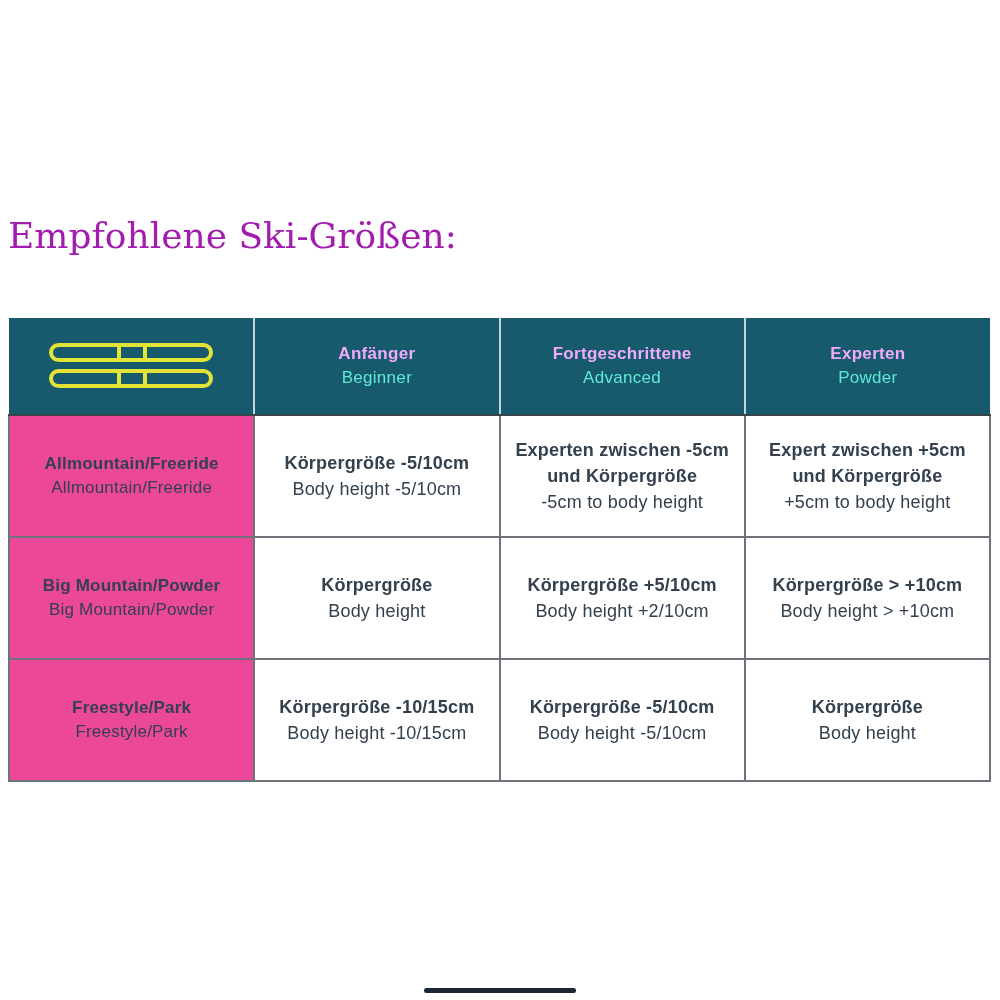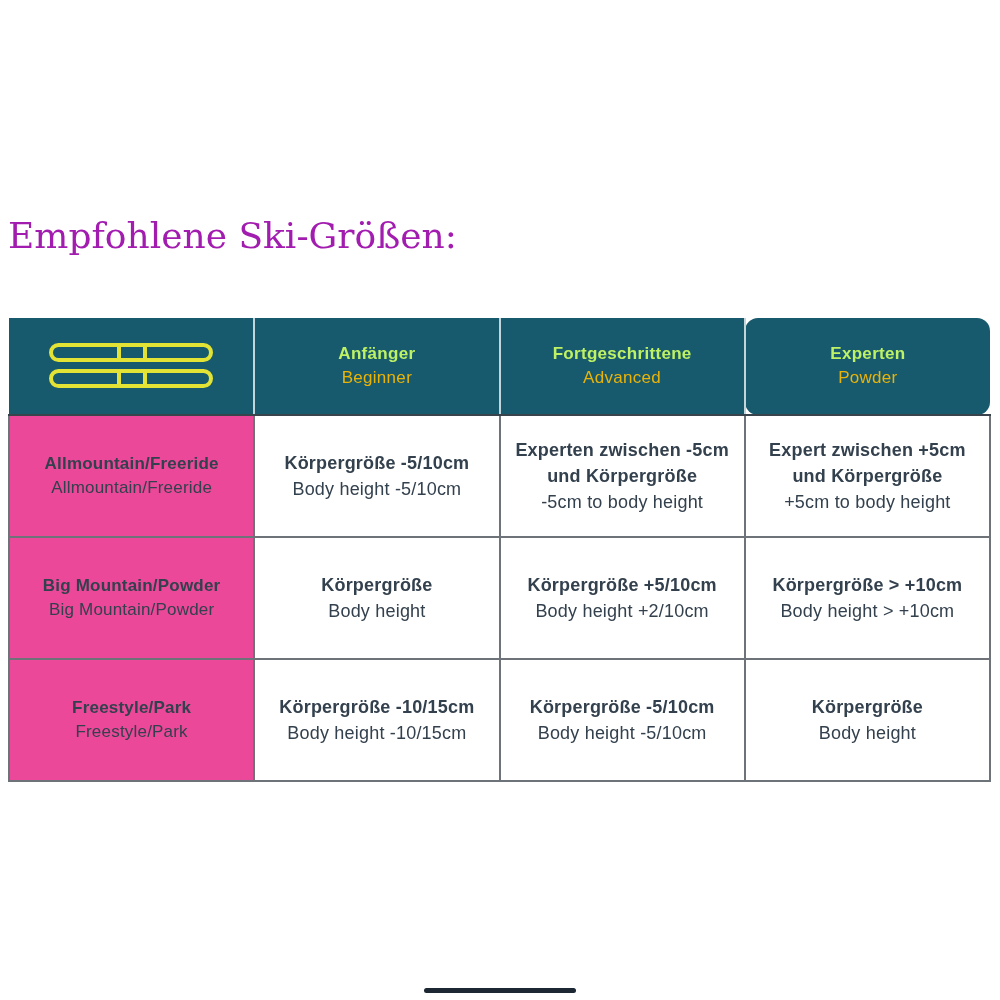--- a/index.html
+++ b/index.html
@@ -38,32 +38,32 @@
   
   .size-table thead th {
     background: #175a6d;
     height: 97px;
     vertical-align: middle;
     text-align: center;
     border-right: 2px solid #c2d5da;
     border-bottom: 2px solid #39434c;
     padding: 0;
   }
-  .size-table thead th:last-child { border-right: none; border-radius: 13px; }
+  .size-table thead th:last-child { border-right: none; }
   .hdr-de {
     display: block;
-    color: #bef264;
+    color: #f0abfc;
     font-weight: 700;
     font-size: 17px;
     line-height: 24px;
     letter-spacing: 0.3px;
   }
   .hdr-en {
     display: block;
-    color: #eab308;
+    color: #5eead4;
     font-weight: 400;
     font-size: 17px;
     line-height: 24px;
     letter-spacing: 0.3px;
   }
 
   
   .size-table tbody td, .size-table tbody th {
     border: 2px solid #6d7378;
     height: 122px;

